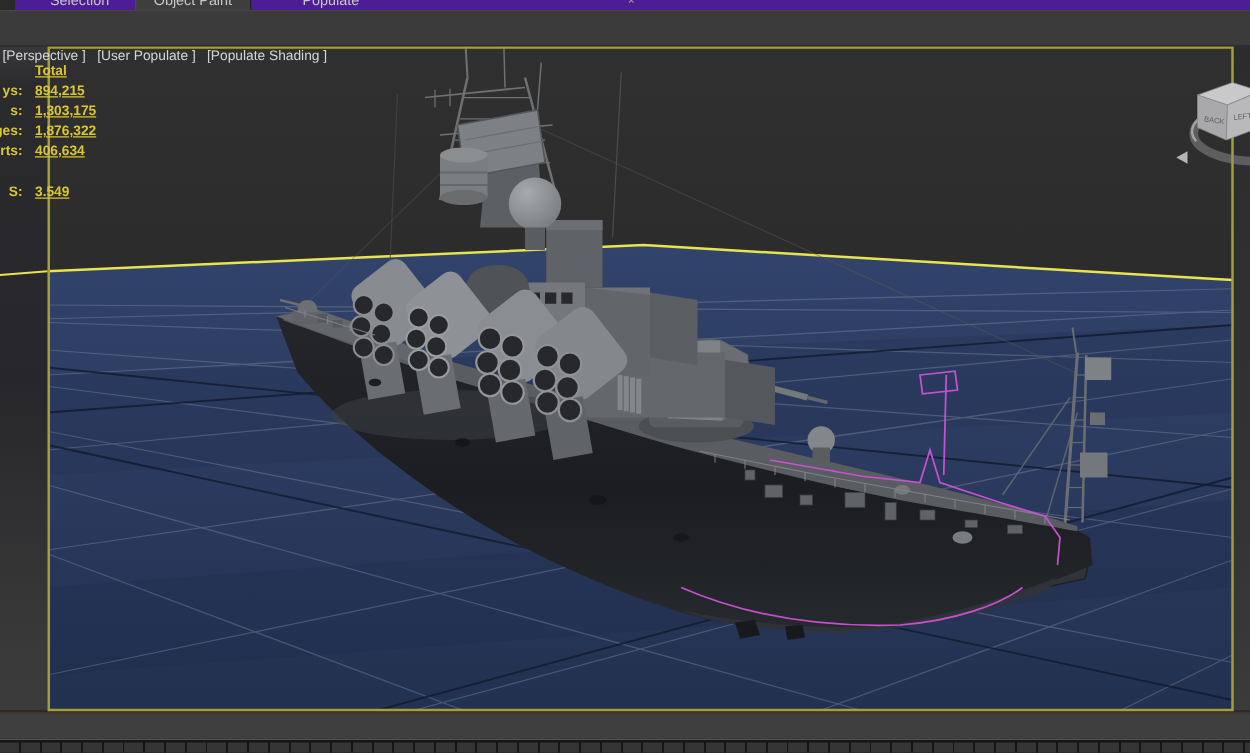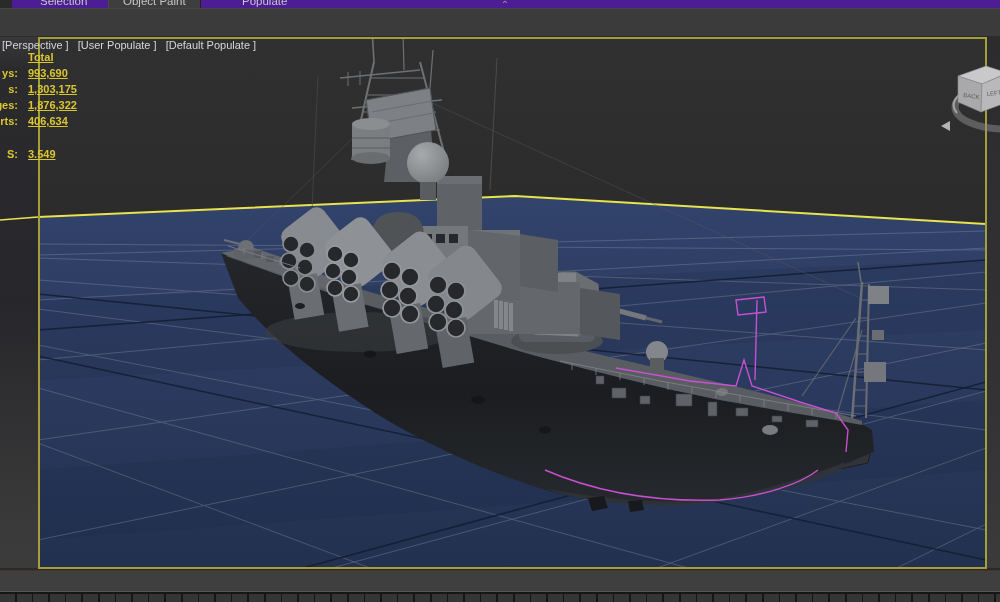--- a/index.html
+++ b/index.html
@@ -379,30 +379,30 @@
     <polygon points="982,84 1008,73 1008,102 981,112" fill="#b9b9bb" stroke="#8a8a8c" stroke-width="0.6"></polygon>
     <text x="963" y="97" font-size="6" fill="#5e5e60" transform="rotate(8 963 97)">BACK</text>
     <text x="987" y="96" font-size="6" fill="#5e5e60" transform="rotate(-6 987 96)">LEFT</text>
     <polygon points="941,126 950,121 950,131" fill="#b5b5b7"></polygon>
   </g>
 </svg>
 
 <div class="vplabel">
   <span>[Perspective ]</span>
   <span>[User Populate ]</span>
-  <span>[Default Populate ]</span>
+  <span>[Populate Shading ]</span>
 </div>
 
 <div class="stats">
   <div class="srow sr-total">
       <span class="sval">Total</span>
     </div>
   <div class="srow sr-0">
     <span class="slabel">ys:</span>
-    <span class="sval">993,690</span>
+    <span class="sval">894,215</span>
   </div>
   <div class="srow sr-1">
     <span class="slabel">s:</span>
     <span class="sval">1,303,175</span>
   </div>
   <div class="srow sr-2">
     <span class="slabel">ges:</span>
     <span class="sval">1,876,322</span>
   </div>
   <div class="srow sr-3">

